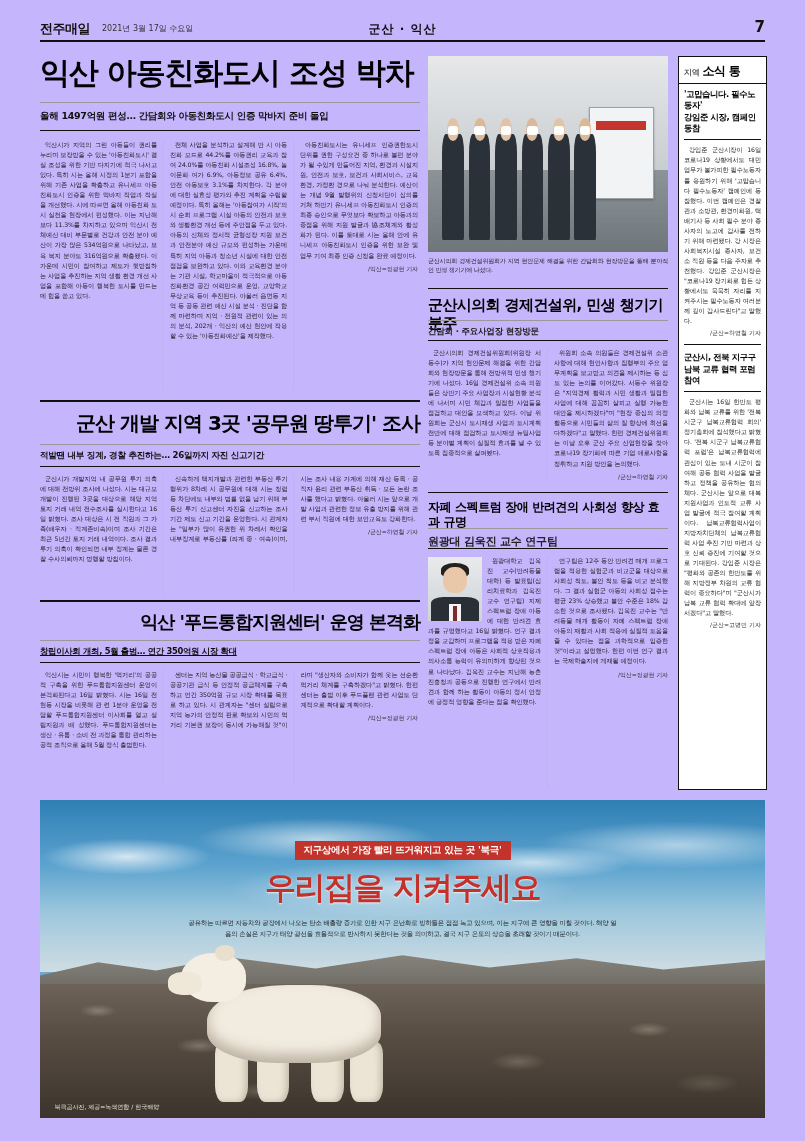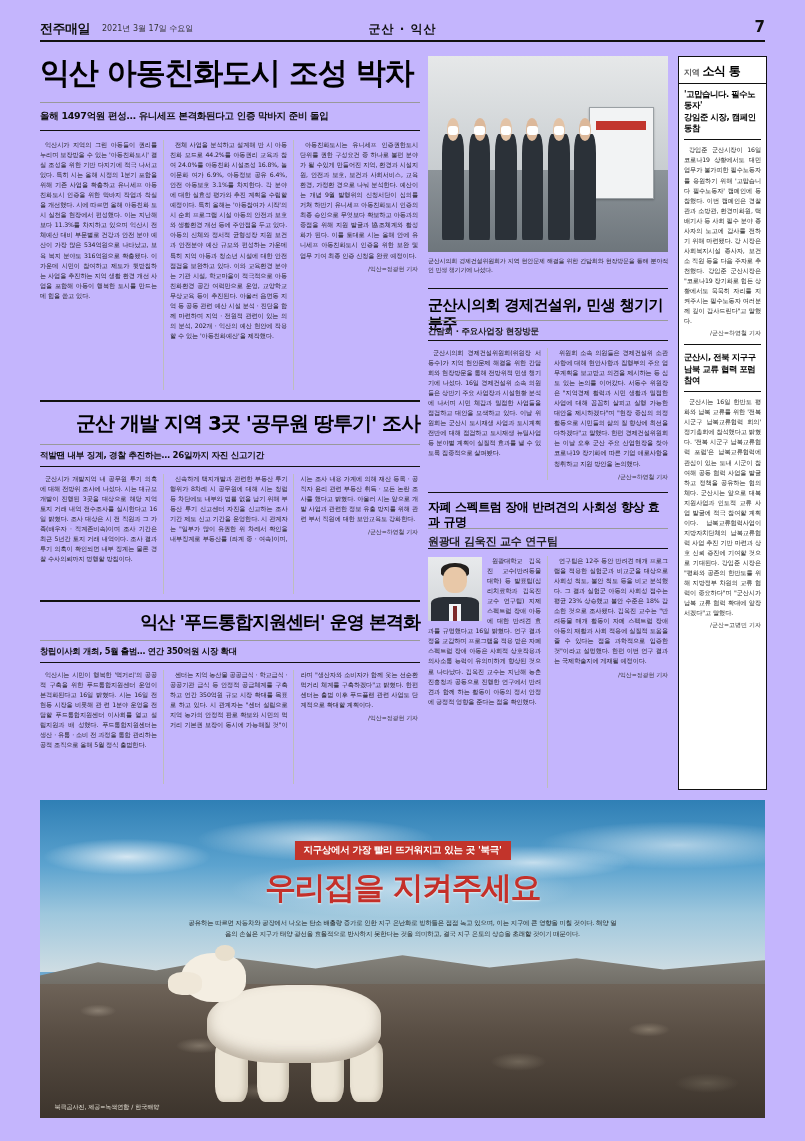--- a/index.html
+++ b/index.html
@@ -113,21 +113,21 @@
     <div class="mast-section">군산 · 익산</div>
     <div class="mast-page">7</div>
   </div>
   <div class="rule rule-top"></div>
 
   <div style="position:absolute;left:40px;top:56px;width:380px;">
     <div class="h1">익산 아동친화도시 조성 박차</div>
   </div>
   <div class="hr-hair" style="left:40px;top:102px;width:380px;"></div>
   <div style="position:absolute;left:40px;top:110px;width:380px;">
-    <div class="sub">올해 1497억원 편성… 유니세프 본격화된다고 인증 막바지 준비 돌입</div>
+    <div class="sub">올해 1497억원 편성… 간담회와 아동친화도시 인증 막바지 준비 돌입</div>
   </div>
   <div class="hr-thin" style="left:40px;top:130px;width:380px;"></div>
 
   <div class="body" style="position:absolute;left:40px;top:140px;width:117px;height:250px;">
     <p>익산시가 지역의 그린 아동들이 권리를 누리며 보장받을 수 있는 '아동친화도시' 결실 조성을 위한 기반 다지기에 적극 나서고 있다.
 특히 시는 올해 시정의 1분기 포함을 위해 기존 사업을 확충하고 유니세프 아동친화도시 인증을 위한 막바지 작업과 착실을 개선했다.
 시에 따르면 올해 아동친화 도시 실천을 현장에서 편성했다. 이는 지난해 보다 11.3%를 차지하고 있으며 익산시 전체예산 대비 부문별로 건강과 안전 분야 예산이 가장 많은 534억원으로 나타났고, 보육 복지 분야도 316억원으로 확충됐다.
 이 가운데 시민이 참여하고 제도가 뒷받침하는 사업을 추진하는 지역 생활 환경 개선 사업을 포함해 아동이 행복한 도시를 만드는 데 힘을 쏟고 있다.</p>
   </div>
   <div class="body" style="position:absolute;left:170px;top:140px;width:117px;height:250px;">
@@ -215,21 +215,21 @@
     <div class="byline">/군산=하영철 기자</div>
   </div>
   <div class="vrule" style="left:163px;top:474px;height:120px;"></div>
   <div class="vrule" style="left:293px;top:474px;height:120px;"></div>
 
   <div class="hr-thin" style="left:40px;top:600px;width:380px;height:2px;"></div>
   <div style="position:absolute;left:40px;top:612px;width:380px;">
     <div class="h2" style="font-size:18px;">익산 '푸드통합지원센터' 운영 본격화</div>
   </div>
   <div class="hr-hair" style="left:40px;top:640px;width:380px;"></div>
-  <div style="position:absolute;left:40px;top:646px;width:380px;">
+  <div style="position:absolute;left:40px;top:646px;width:380px;text-decoration:underline;">
     <div class="sub" style="font-size:8.4px;">창립이사회 개최, 5월 출범… 연간 350억원 시장 확대</div>
   </div>
   <div class="hr-thin" style="left:40px;top:662px;width:380px;"></div>
   <div class="body" style="position:absolute;left:40px;top:670px;width:117px;height:114px;">
     <p>익산시는 시민이 행복한 '먹거리'의 공공적 구축을 위한 푸드통합지원센터 운영이 본격화된다고 16일 밝혔다.
 시는 16일 전현동 시장을 비롯해 관 련 1분야 운영을 전담할 푸드통합지원센터 이사회를 열고 설립지원과 배 성했다.
 푸드통합지원센터는 생산 · 유통 · 소비 전 과정을 통합 관리하는 공적 조직으로 올해 5월 정식 출범한다.</p>
   </div>
   <div class="body" style="position:absolute;left:170px;top:670px;width:248px;height:114px;column-count:2;column-gap:13px;">
     <p>센터는 지역 농산물 공공급식 · 학교급식 · 공공기관 급식 등 안정적 공급체계를 구축하고 연간 350억원 규모 시장 확대를 목표로 하고 있다.

